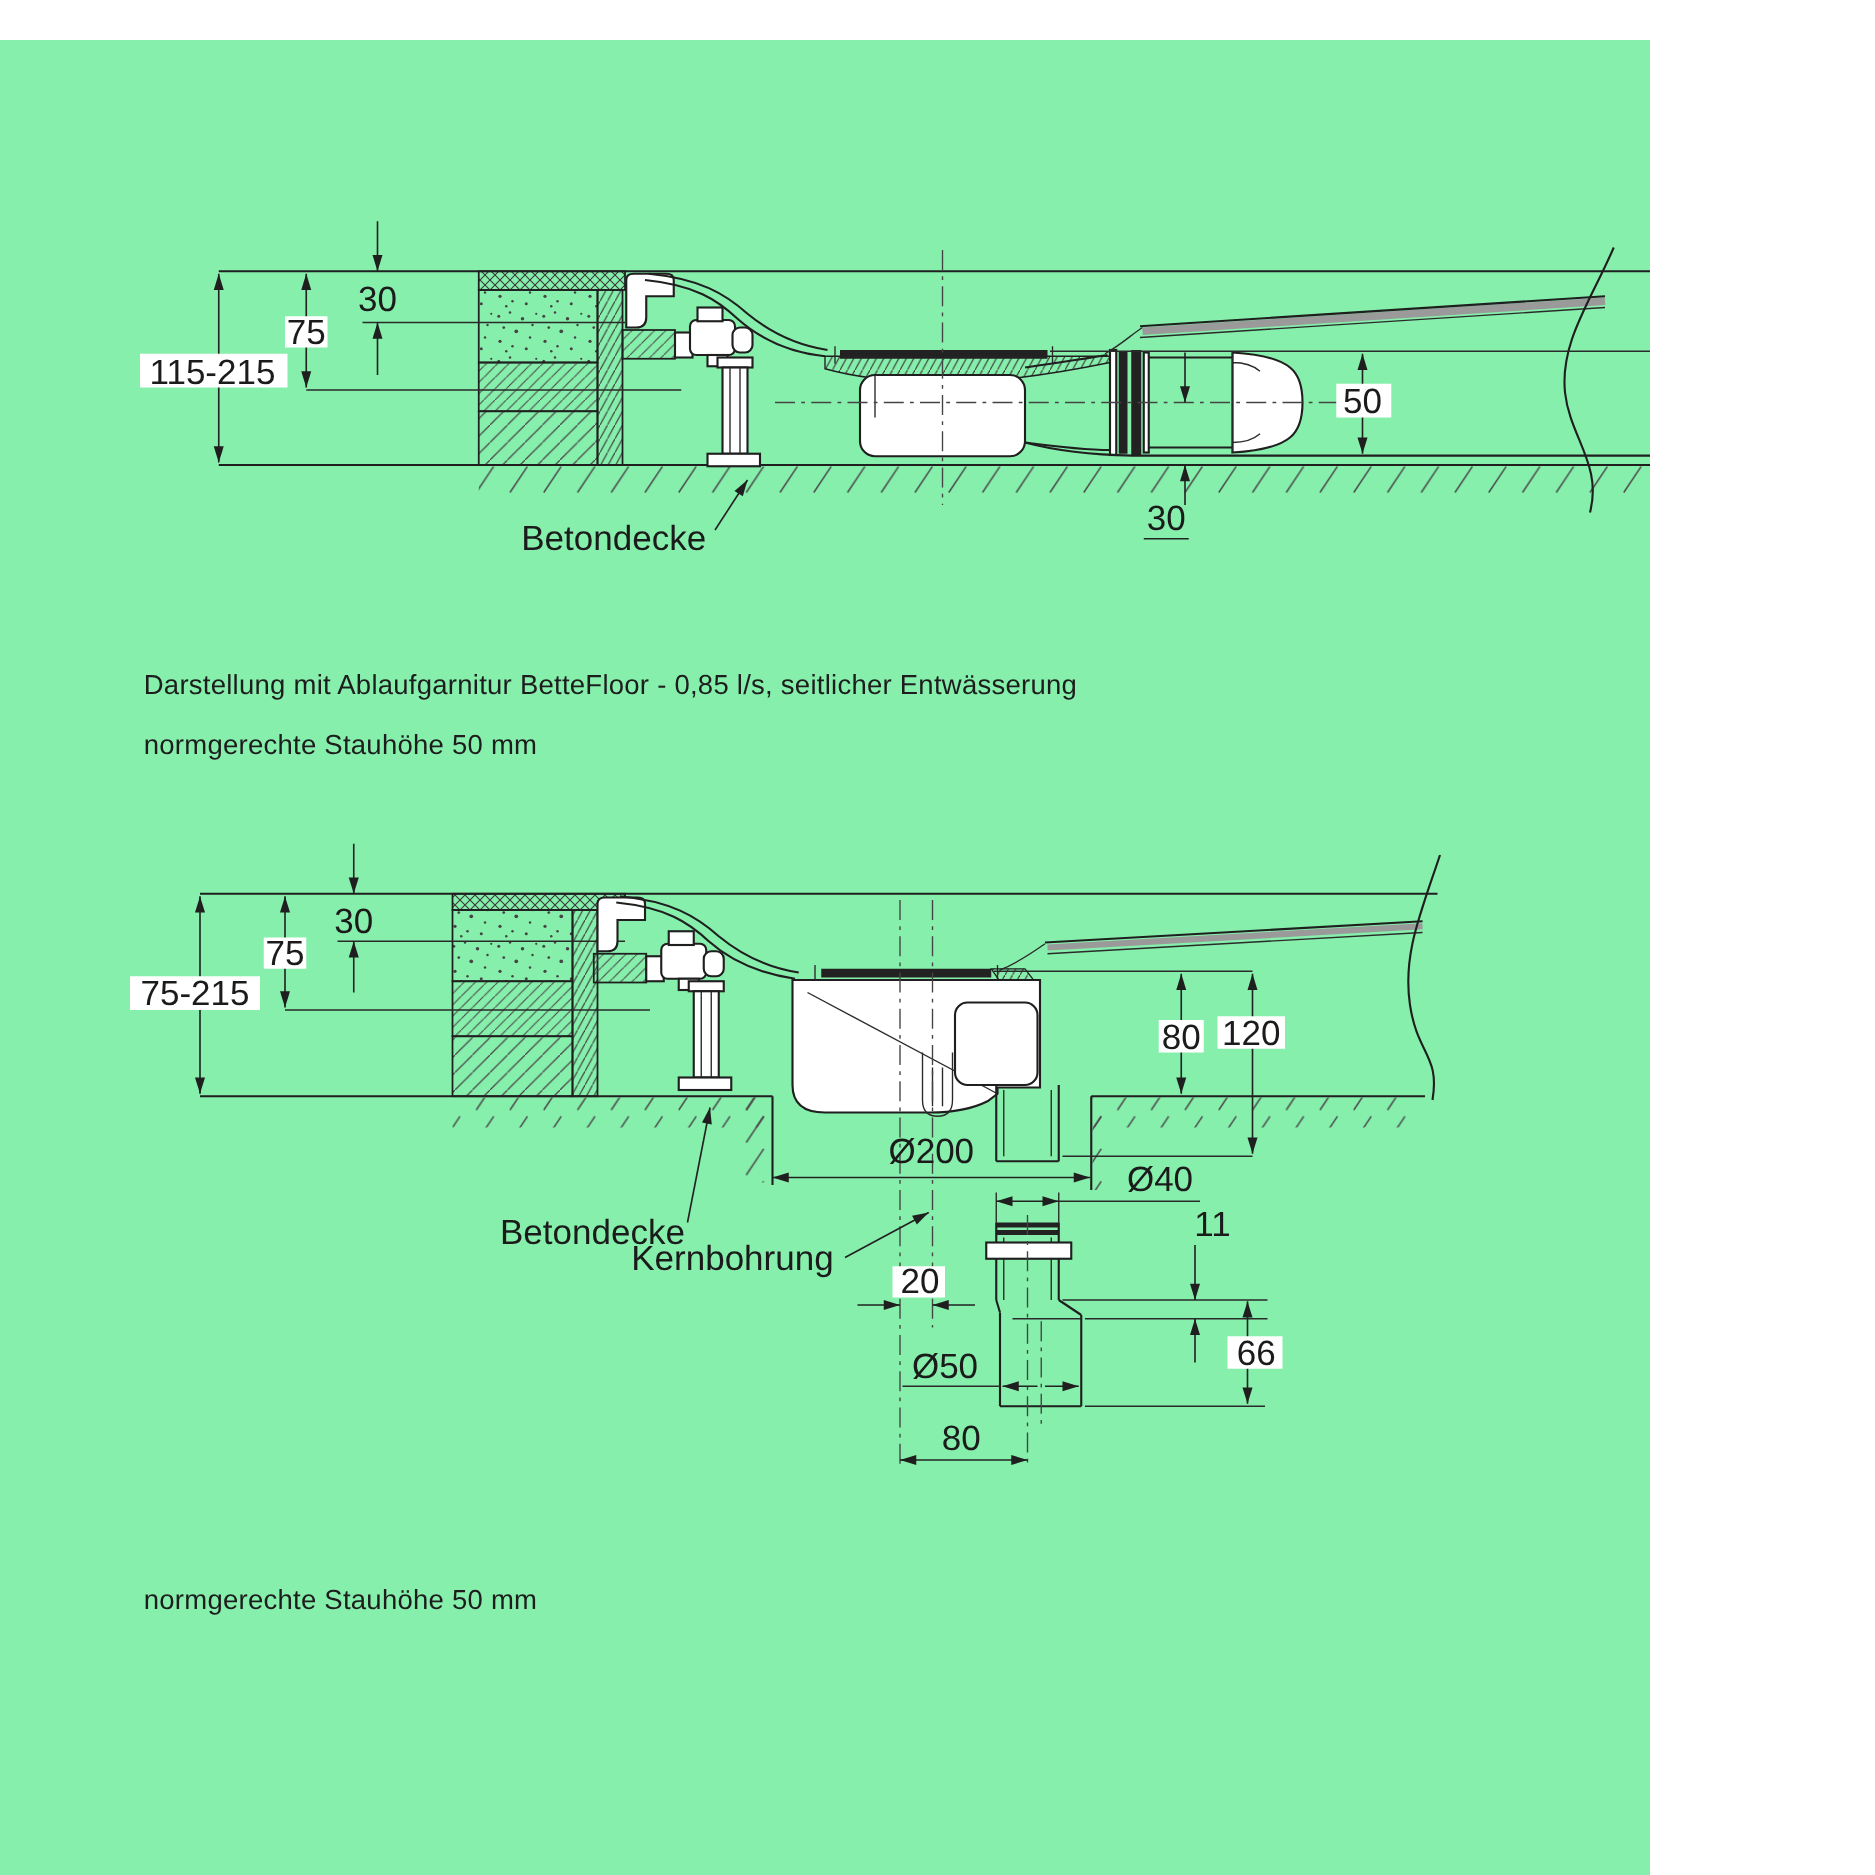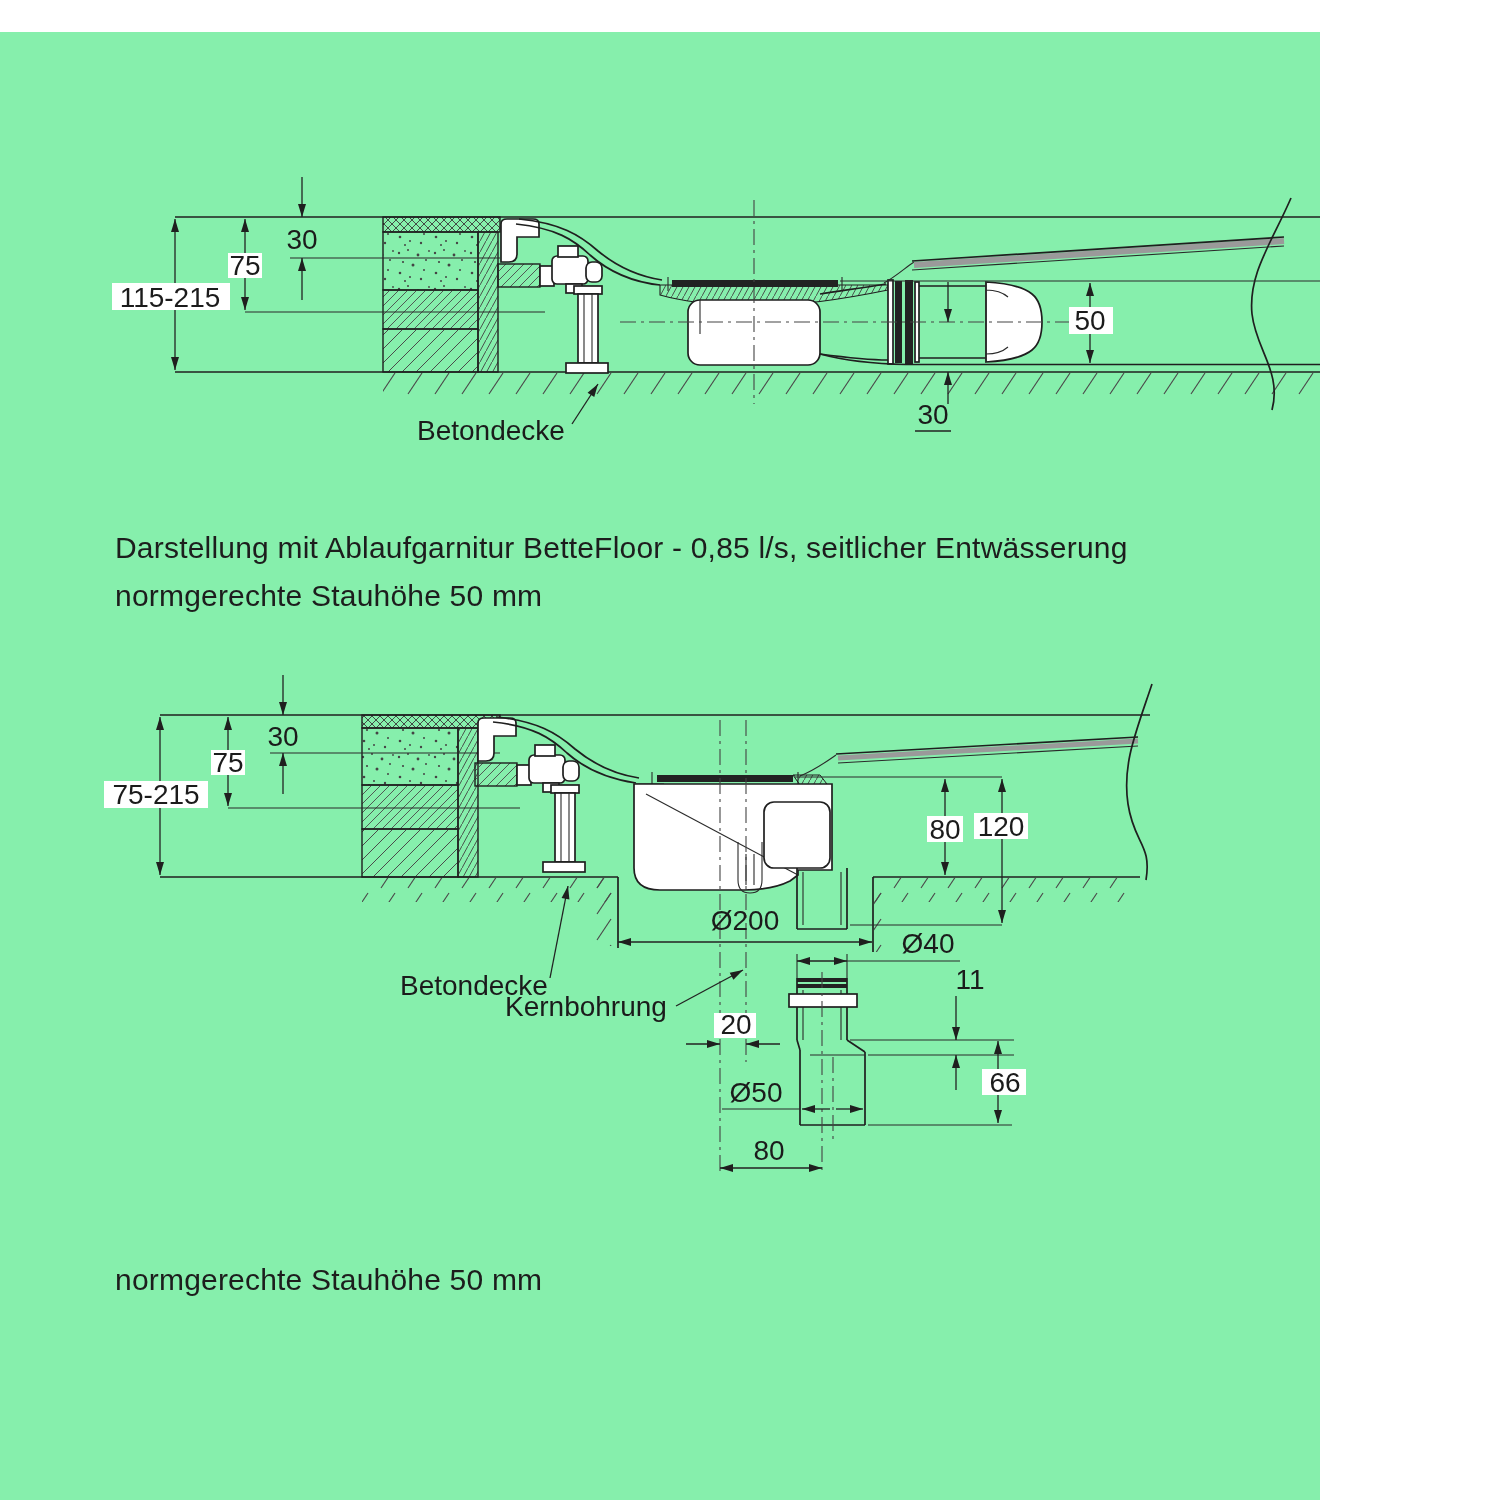--- a/index.html
+++ b/index.html
@@ -1,19 +1,19 @@
 <!DOCTYPE html>
 <html><head>
 <meta charset="utf-8">
 <style>
   html,body{margin:0;padding:0;background:#fff;}
   .stage{position:relative;width:1320px;height:1500px;background:#86efac;overflow:hidden;
          font-family:"Liberation Sans",sans-serif;margin-top:32px;}
   .stage svg{position:absolute;left:0;top:0;}
-  .caption{position:absolute;left:115px;color:#1d1d1d;font-size:30px;line-height:48px;
+  .caption{position:absolute;left:115px;color:#1d1d1d;font-size:22px;line-height:48px;
            letter-spacing:.2px;white-space:nowrap;}
   .caption.c1{top:492px;}
   .caption.c2{top:1224px;}
   svg text{font-family:"Liberation Sans",sans-serif;font-size:28px;fill:#1b1b1b;}
   .ln{stroke:#1f1f1f;stroke-width:1.7;fill:none;}
   .thin{stroke:#2a2a2a;stroke-width:1.1;fill:none;}
   .dim{stroke:#222;stroke-width:1.3;fill:none;}
   .dd{stroke:#444;stroke-width:1.1;fill:none;stroke-dasharray:16 5 3 5;}
   .wfill{fill:#fff;stroke:#1f1f1f;stroke-width:1.7;}
   .dark{fill:#222;stroke:none;}

